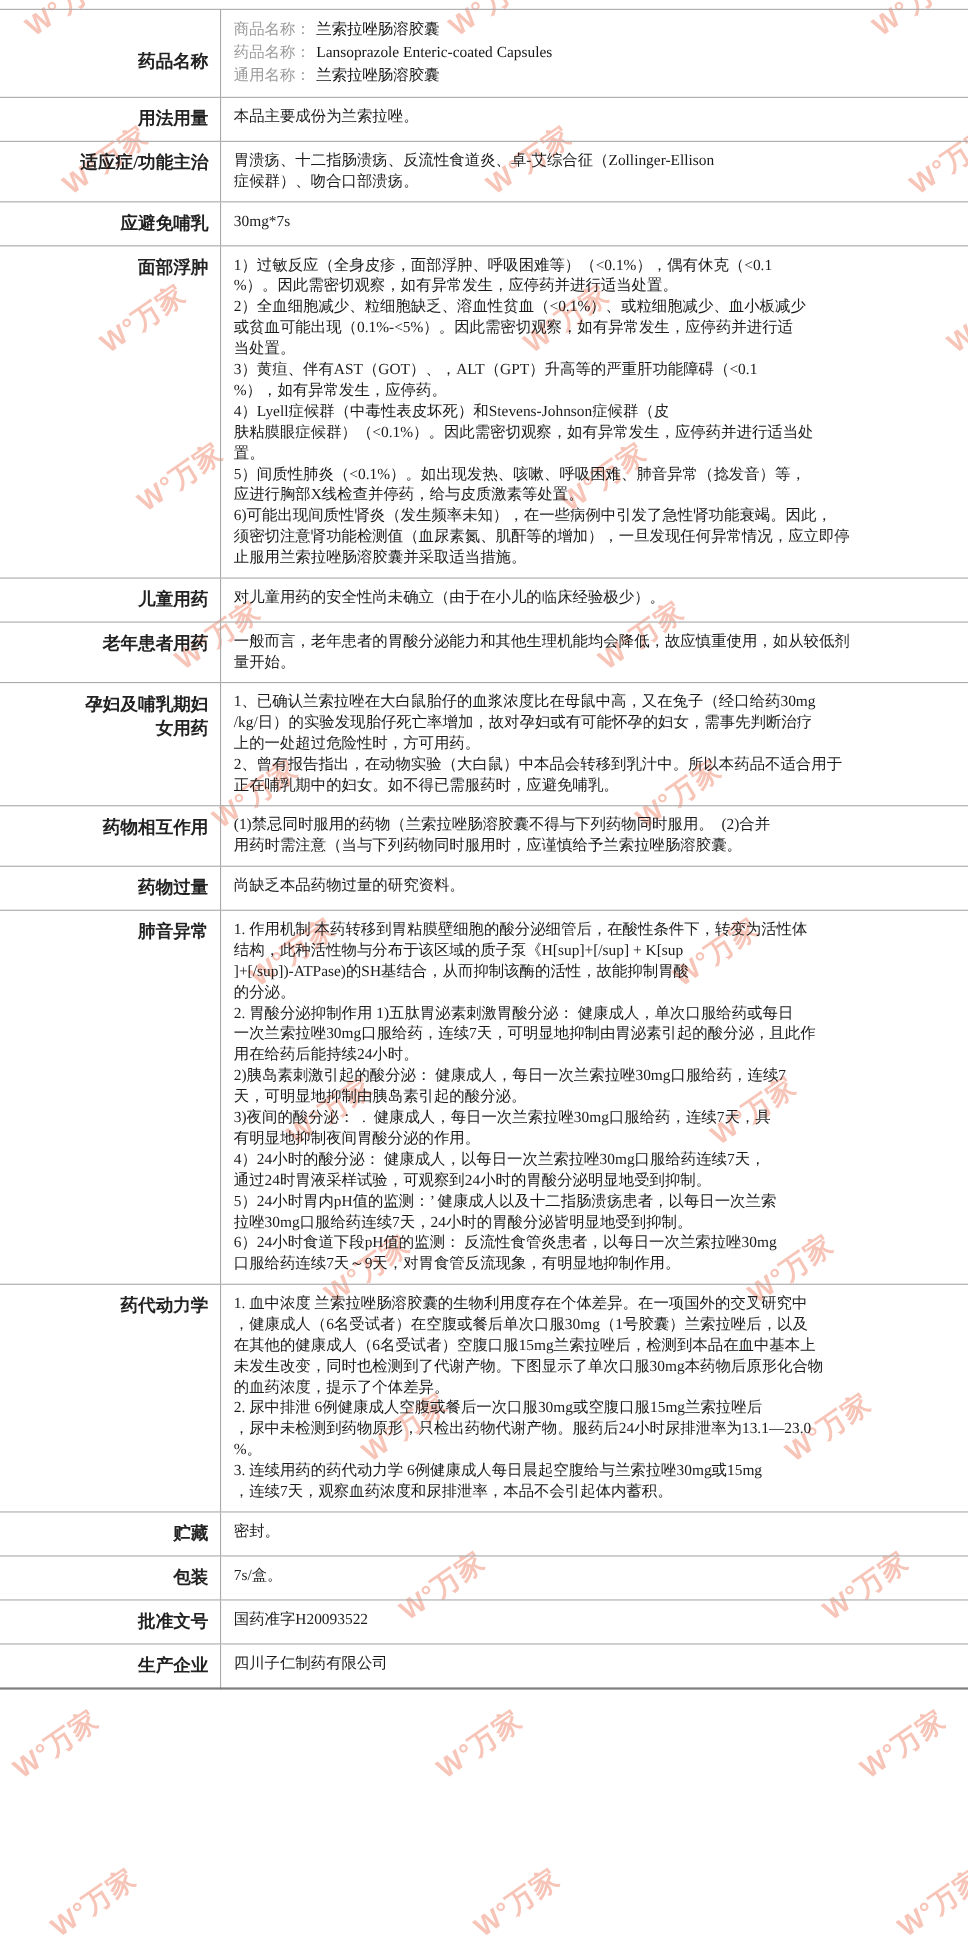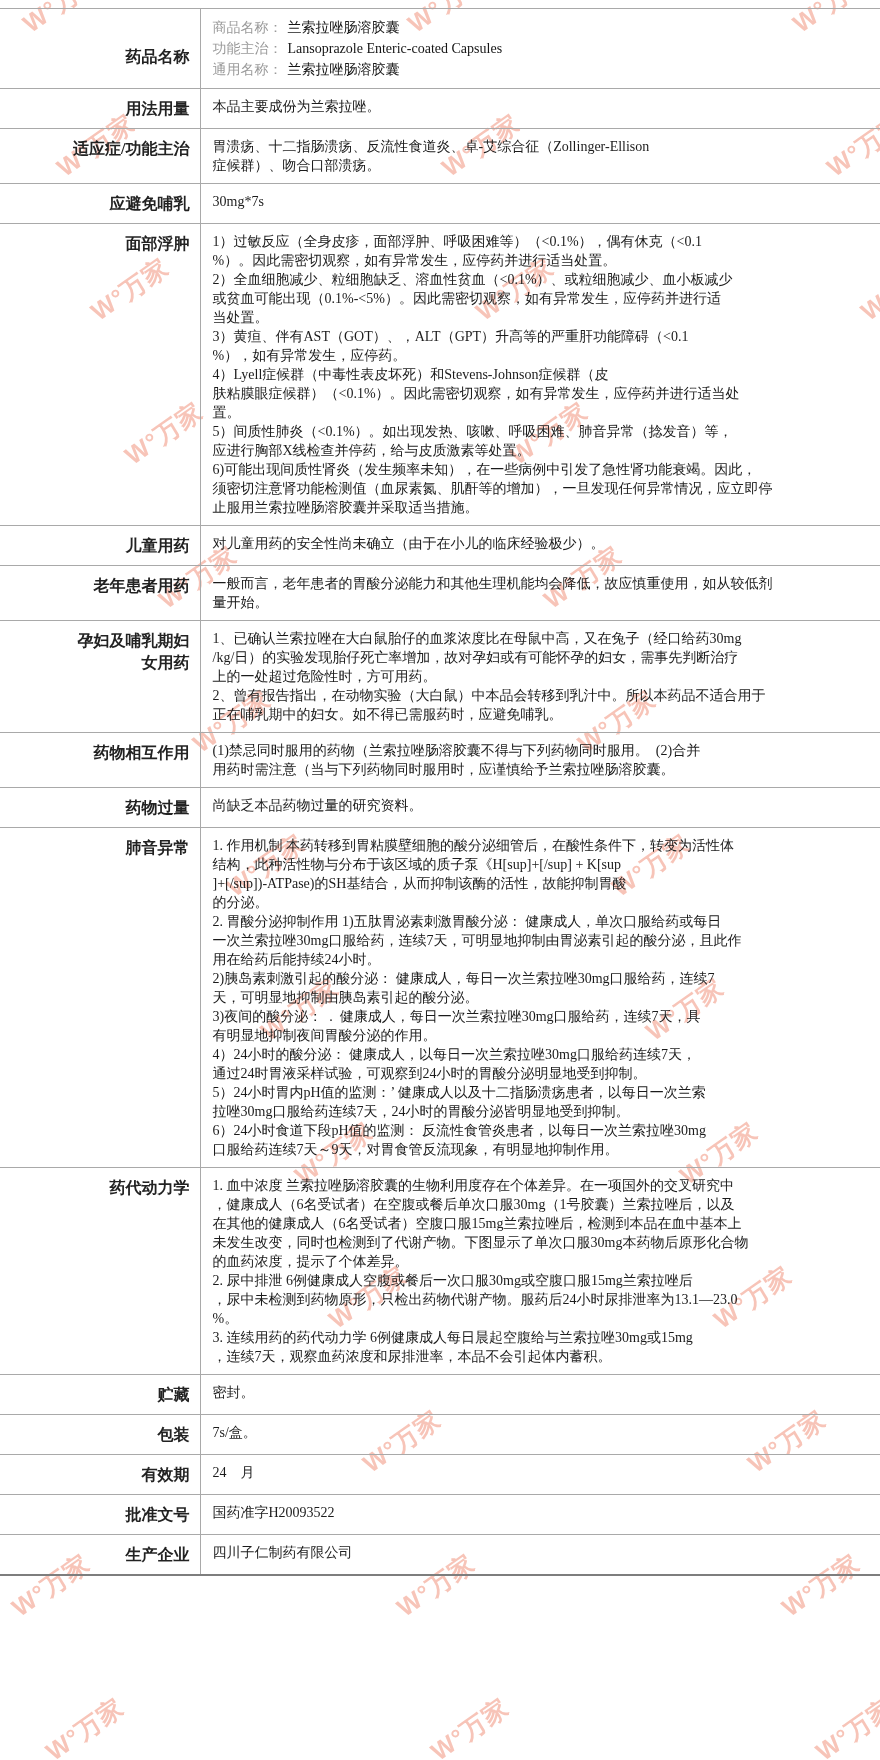--- a/index.html
+++ b/index.html
@@ -94,21 +94,21 @@
       <span class="wm" style="left: 41px; top: 1713px; color: rgb(239, 126, 99);">W°万家</span>
       <span class="wm" style="left: 426px; top: 1713px; color: rgb(239, 126, 99);">W°万家</span>
       <span class="wm" style="left: 811px; top: 1713px; color: rgb(239, 126, 99);">W°万家</span>
     </div>
   <table class="drug">
     <tbody id="rows">
         <tr class="v-center">
           <th class="lbl">药品名称</th>
           <td class="cnt">
             <div class="field"><span class="fk">商品名称：</span><span class="fv">兰索拉唑肠溶胶囊</span></div>
-            <div class="field"><span class="fk">功能主治：</span><span class="fv">Lansoprazole Enteric-coated Capsules</span></div>
+            <div class="field"><span class="fk">药品名称：</span><span class="fv">Lansoprazole Enteric-coated Capsules</span></div>
             <div class="field"><span class="fk">通用名称：</span><span class="fv">兰索拉唑肠溶胶囊</span></div>
           </td>
         </tr>
         <tr>
           <th class="lbl">用法用量</th>
           <td class="cnt">
             <div class="cnt-text">本品主要成份为兰索拉唑。</div>
           </td>
         </tr>
         <tr>
@@ -223,26 +223,20 @@
             <div class="cnt-text">密封。</div>
           </td>
         </tr>
         <tr>
           <th class="lbl">包装</th>
           <td class="cnt">
             <div class="cnt-text">7s/盒。</div>
           </td>
         </tr>
         <tr>
-          <th class="lbl">有效期</th>
-          <td class="cnt">
-            <div class="cnt-text">24　月</div>
-          </td>
-        </tr>
-        <tr>
           <th class="lbl">批准文号</th>
           <td class="cnt">
             <div class="cnt-text">国药准字H20093522</div>
           </td>
         </tr>
         <tr class="last">
           <th class="lbl">生产企业</th>
           <td class="cnt">
             <div class="cnt-text">四川子仁制药有限公司</div>
           </td>

